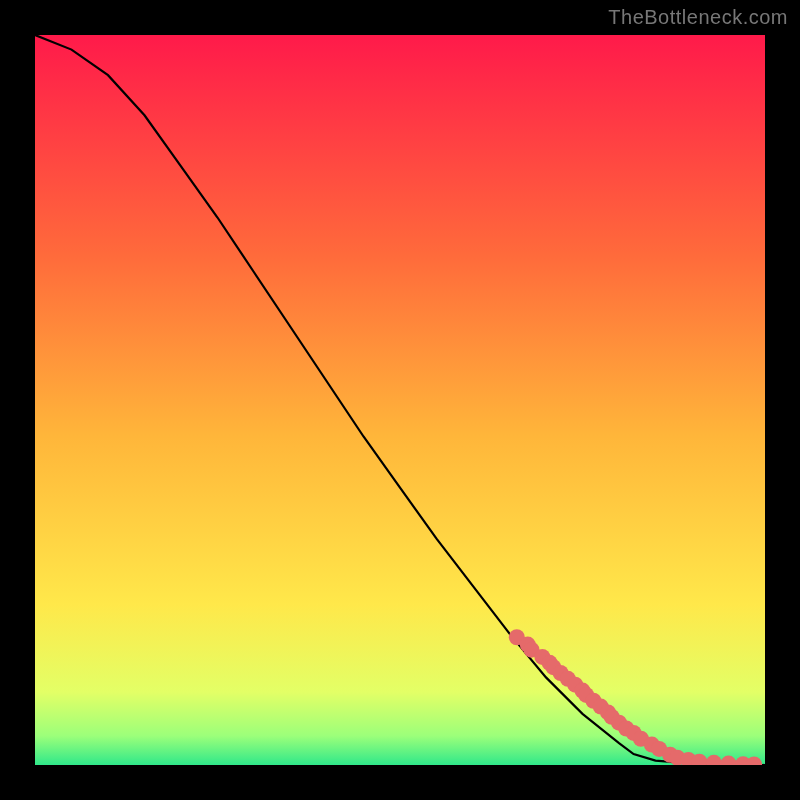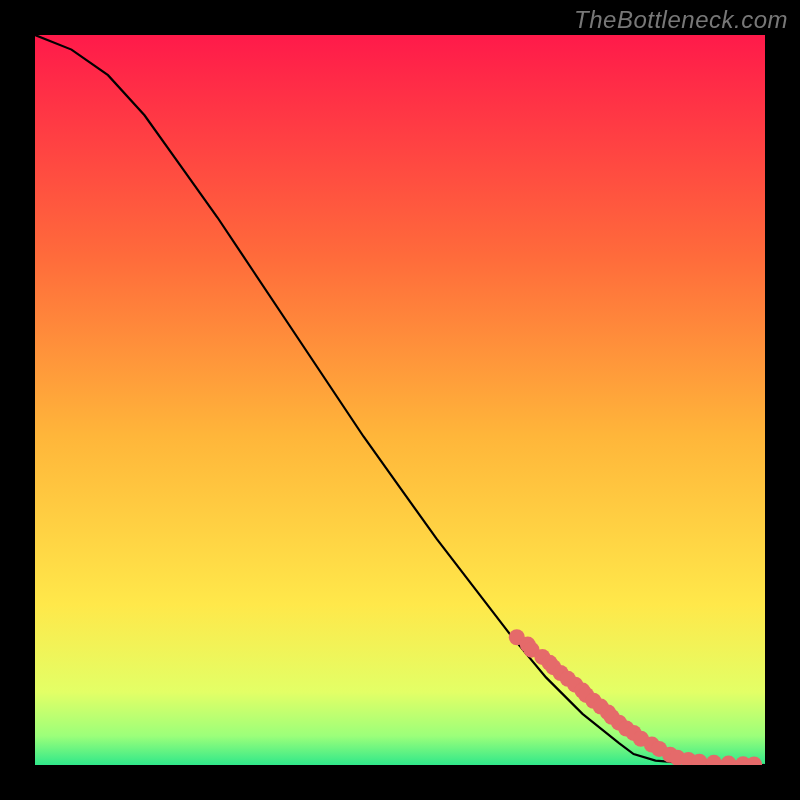--- a/index.html
+++ b/index.html
@@ -9,23 +9,22 @@
     height: 800px;
     background: #000;
     position: relative;
     font-family: Arial, Helvetica, sans-serif;
   }
   .watermark {
     position: absolute;
     top: 6px;
     right: 12px;
     color: #777;
-    font-size: 24px;
+    font-size: 20px;
     letter-spacing: 0.5px;
-    font-style: italic;
   }
   .plot-area {
     position: absolute;
     left: 35px;
     top: 35px;
     width: 730px;
     height: 730px;
   }
   .plot-area svg {
     width: 100%;

